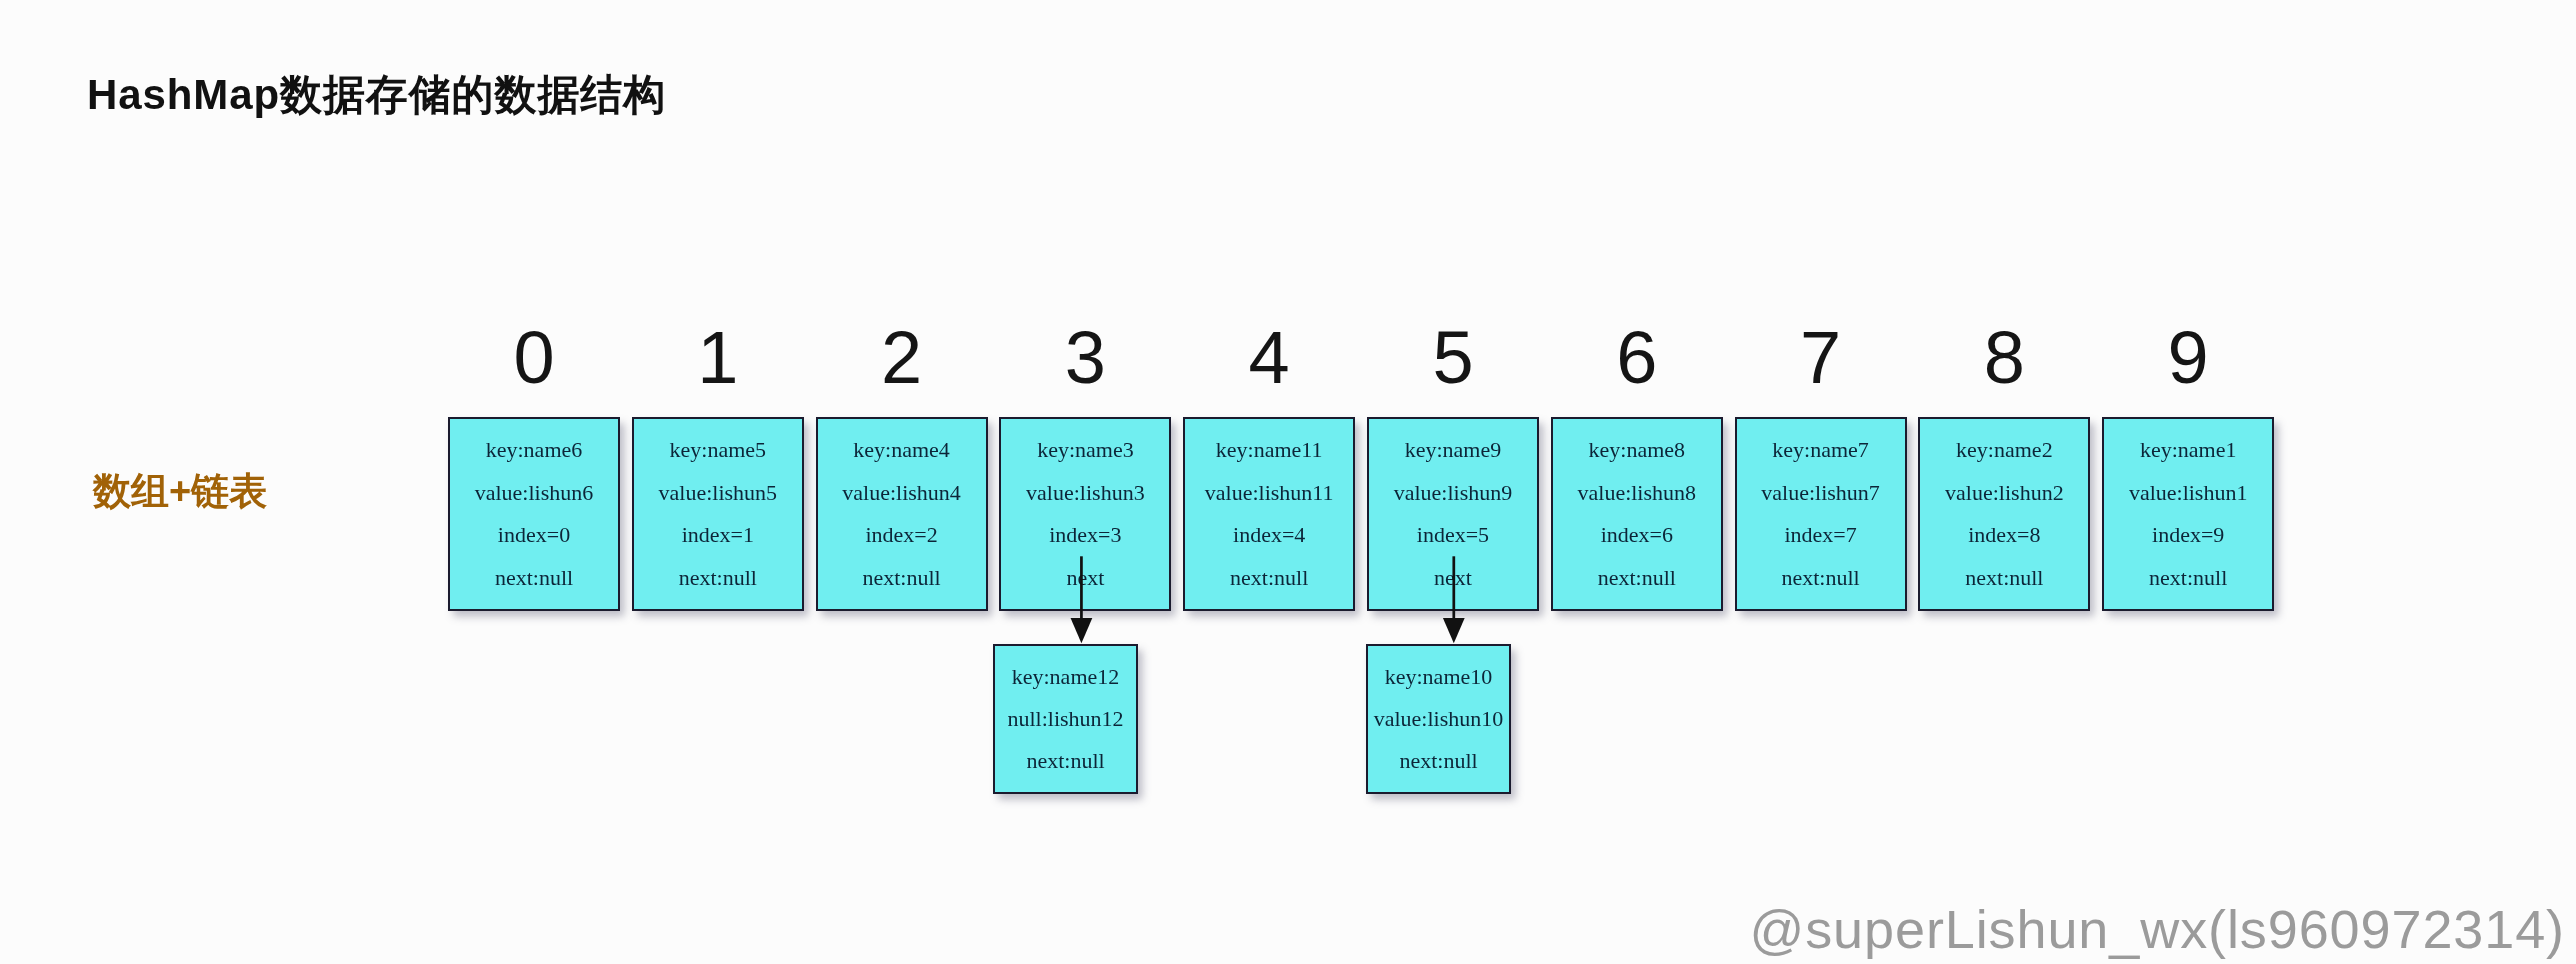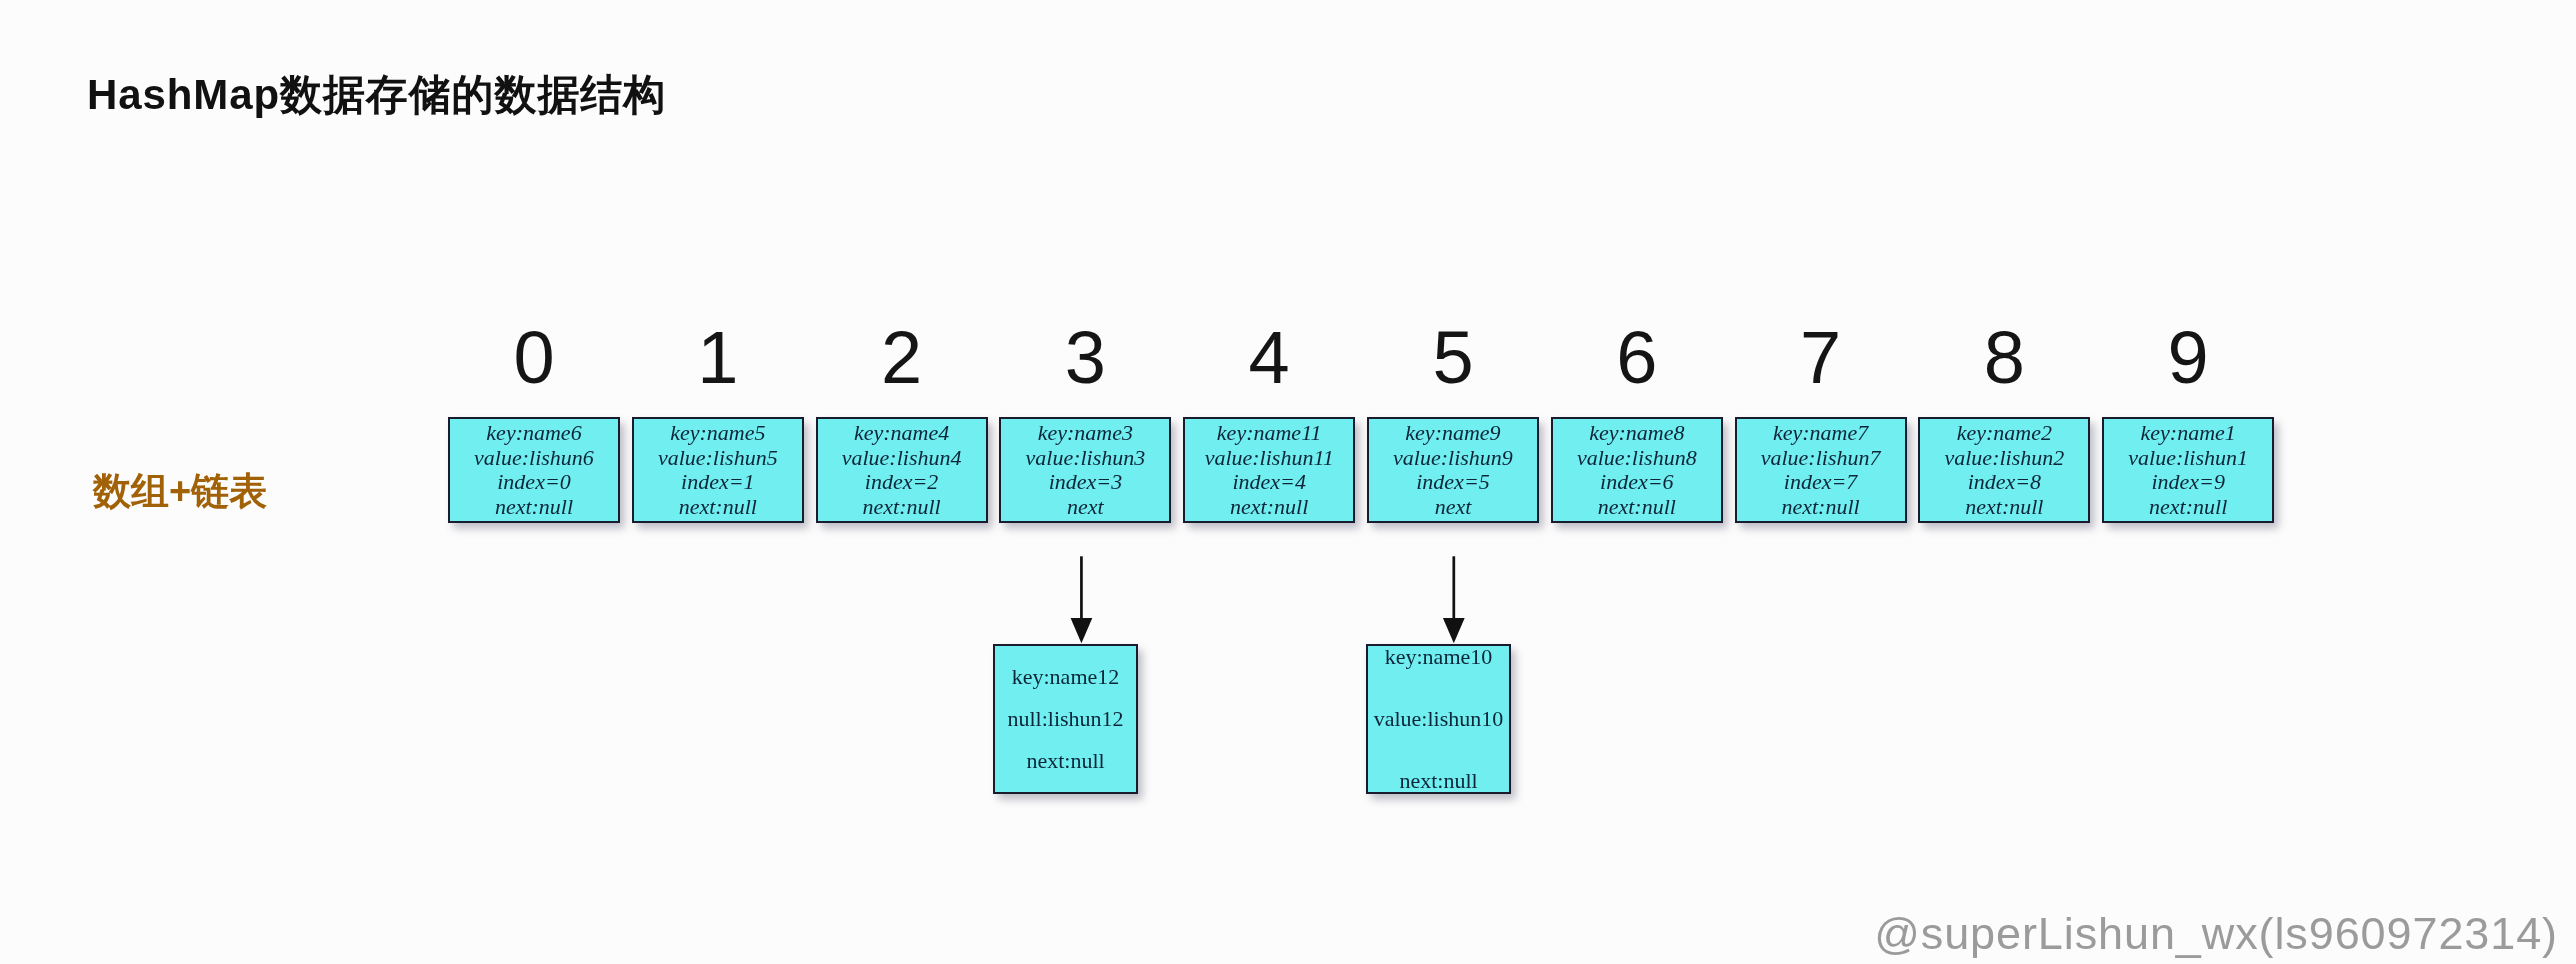--- a/index.html
+++ b/index.html
@@ -63,42 +63,41 @@
     display: flex;
     flex-direction: column;
     justify-content: space-evenly;
     align-items: center;
     font-family: "Liberation Serif", "DejaVu Serif", serif;
     font-size: 22px;
     color: var(--box-text, #0c2538);
   }
   .node {
     width: 172px;
-    height: 106px;
-    font-style: italic;
+    height: 194px;
   }
   .chain-node {
     position: absolute;
     width: 145px;
     height: 150px;
     top: 644px;
   }
   #chain-node-0 { left: 993px; }
-  #chain-node-1 { left: 1366px; justify-content: space-between; }
+  #chain-node-1 { left: 1366px; }
   .ln { line-height: 1; white-space: nowrap; }
   .arrow-layer {
     position: absolute;
     left: 0; top: 0;
     pointer-events: none;
   }
   .watermark {
     position: absolute;
-    right: 18px;
+    right: 11px;
     bottom: 3.6px;
-    font-size: 45px;
+    font-size: 54px;
     font-weight: 300;
     color: #9b9b9b;
     letter-spacing: 0.9px;
     white-space: nowrap;
   }
 </style>
 </head>
 <body>
 
 <div id="canvas">

